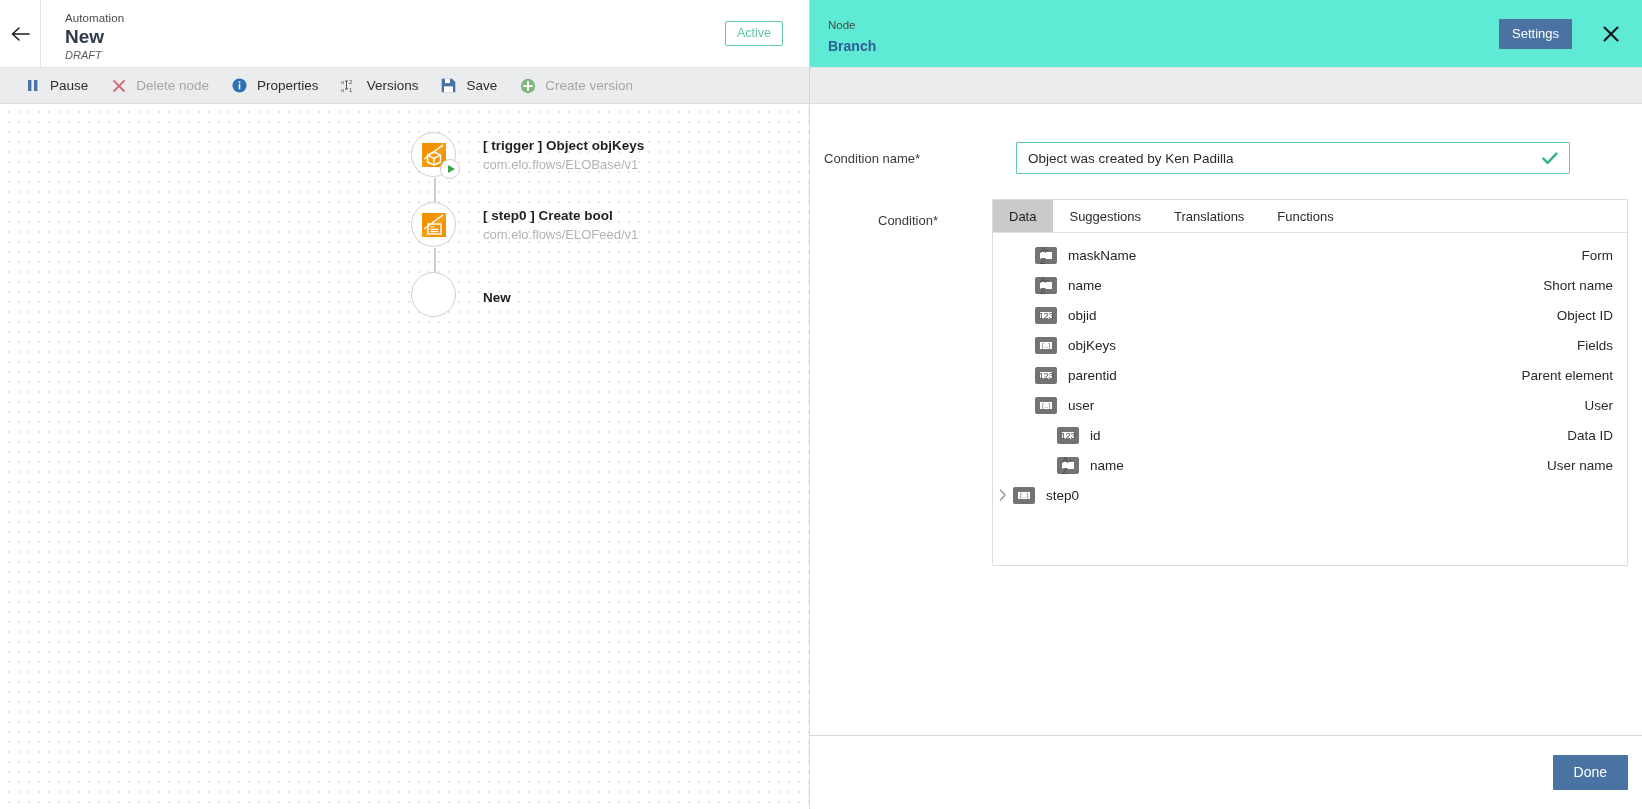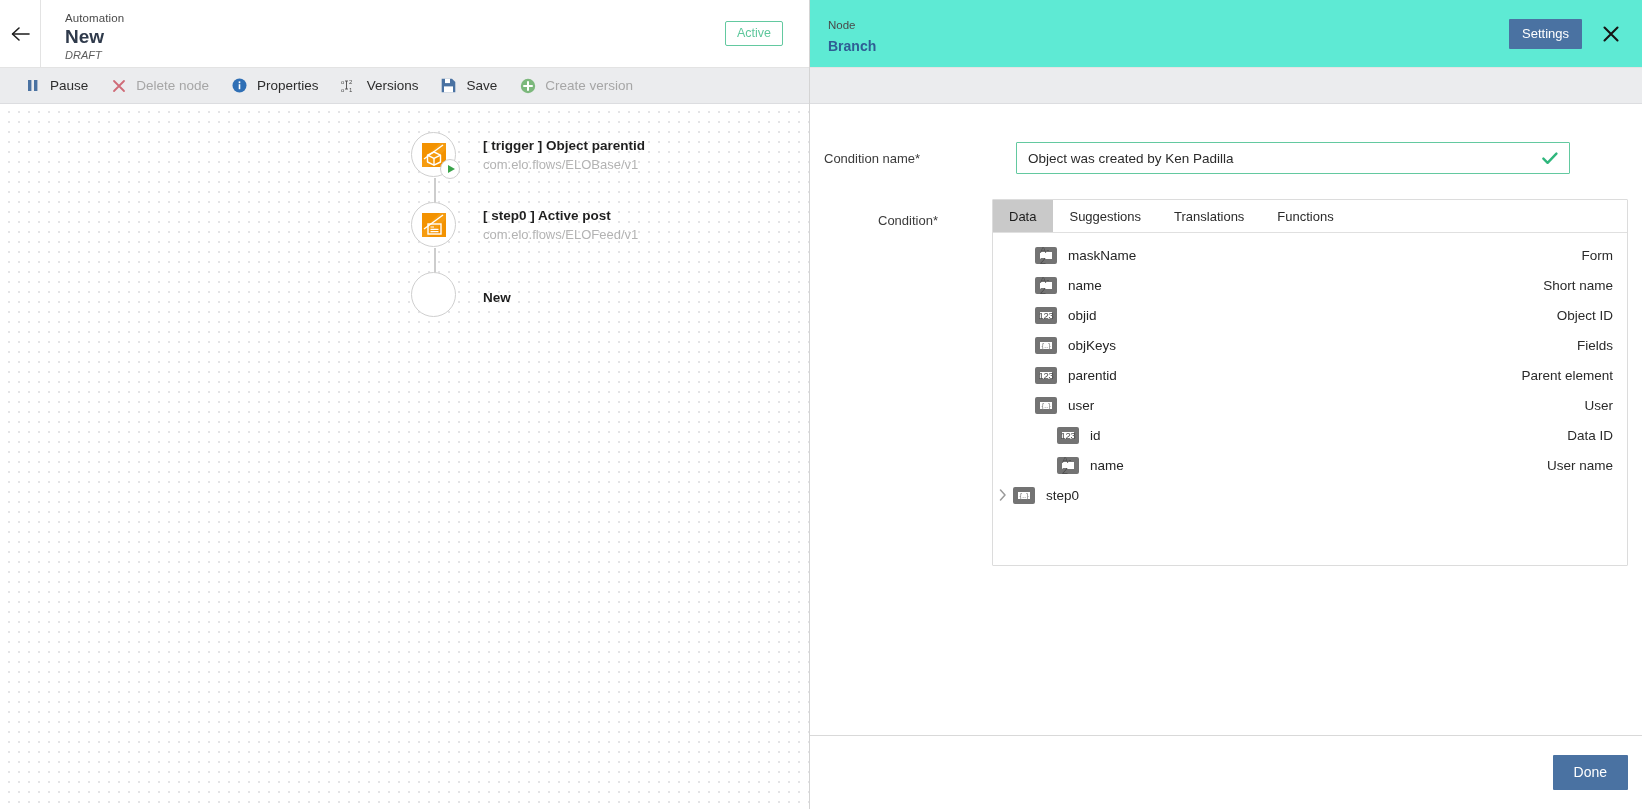--- a/index.html
+++ b/index.html
@@ -131,21 +131,21 @@
   .rp-header {
     height: 68px; flex: 0 0 68px;
     display: flex; align-items: stretch;
     border-bottom: 1px solid #e3e3e3;
     background: #5eead4;
     position: relative;
   }
   .rp-titles { padding: 8px 0 0 18px; display: flex; flex-direction: column; justify-content: center; flex: 1 1 auto; }
   .rp-kicker { font-size: 11.5px; color: #4a4a4a; line-height: 16px; }
   .rp-title { font-size: 14px; font-weight: bold; color: #2f5d94; line-height: 26px; }
-  .rp-actions { display: flex; align-items: center; gap: 16px; padding-right: 18px; }
+  .rp-actions { display: flex; align-items: center; gap: 26px; padding-right: 18px; }
   .btn-settings {
     background: #4a72a2; color: #fff;
     font-size: 13px; line-height: 15px;
     padding: 7px 13px 8px;
     border: none; border-radius: 1px;
     cursor: pointer;
     font-family: "Liberation Sans", sans-serif;
   }
   .close-x { width: 26px; height: 26px; display: flex; align-items: center; justify-content: center; cursor: pointer; color: #1b1b1b; }
 
@@ -402,38 +402,38 @@
                 <path d="M13 10 L19.5 13.2 L19.5 20 L13 23.2 L6.5 20 L6.5 13.2 Z"></path>
                 <path d="M6.5 13.2 L13 16.4 L19.5 13.2"></path>
                 <path d="M13 16.4 L13 23.2"></path>
               </g>
             </svg>
             <span class="fplay">
                 <i></i>
               </span>
           </div>
           <div class="flabels">
-            <div class="fl-title">[ trigger ] Object parentid</div>
+            <div class="fl-title">[ trigger ] Object objKeys</div>
             <div class="fl-sub">com.elo.flows/ELOBase/v1</div>
           </div>
         </div>
 
         <div class="fnode">
           <div class="fcircle">
             <span class="fconn"></span>
             <svg width="26" height="26" viewBox="0 0 26 26">
               <rect x="1" y="1" width="24" height="24" fill="#f39200"></rect>
               <path d="M1 19 L19 1 L25 1 L25 7 L7 25 L1 25 Z" fill="#f7a41d" opacity="0.55"></path>
               <path d="M3 17 L22 3" stroke="#ffffff" stroke-width="1.4"></path>
               <rect x="7" y="12" width="13" height="10" fill="none" stroke="#ffffff" stroke-width="1.4"></rect>
               <path d="M9.5 15 H13 M9.5 17.3 H17.5 M9.5 19.6 H17.5" stroke="#ffffff" stroke-width="1.2"></path>
             </svg>
           </div>
           <div class="flabels">
-            <div class="fl-title">[ step0 ] Active post</div>
+            <div class="fl-title">[ step0 ] Create bool</div>
             <div class="fl-sub">com.elo.flows/ELOFeed/v1</div>
           </div>
         </div>
 
         <div class="fnode last">
           <div class="fcircle"></div>
           <div class="flabels">
             <div class="fl-title">New</div>
           </div>
         </div>

